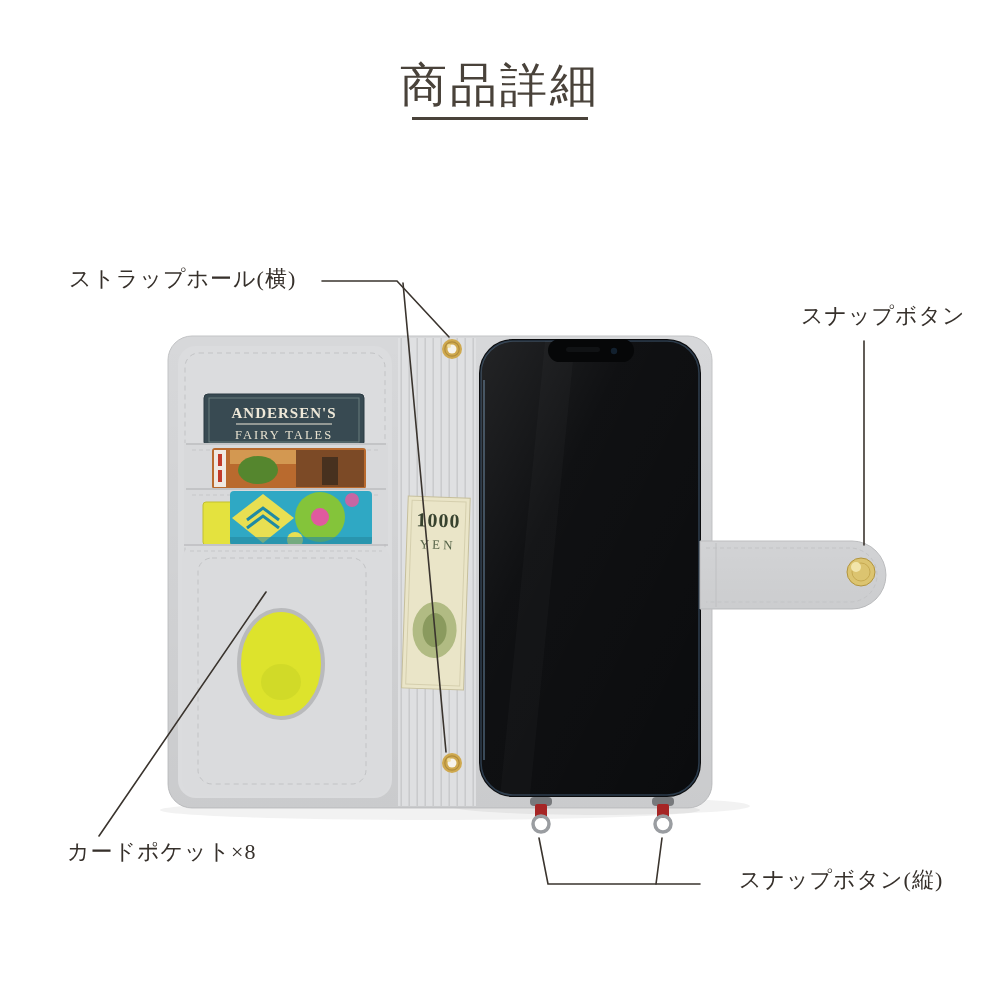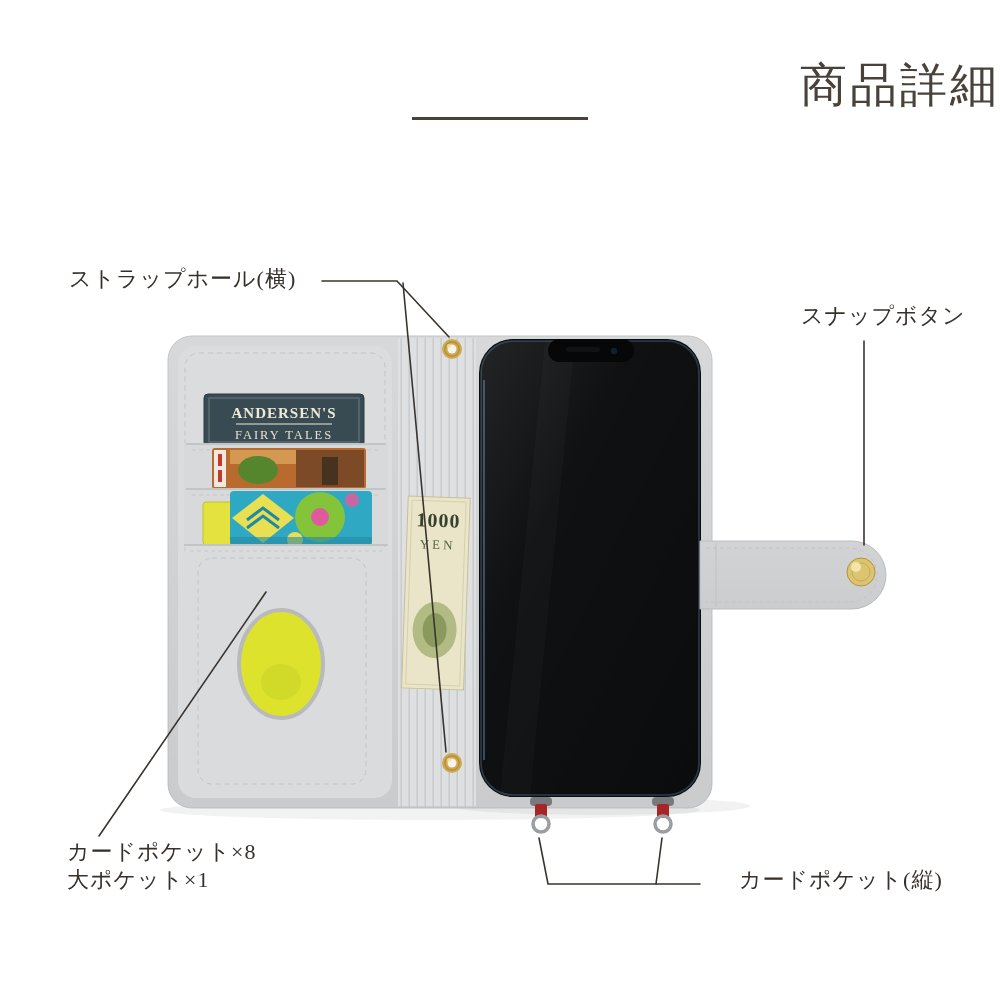--- a/index.html
+++ b/index.html
@@ -7,21 +7,21 @@
   body {
     background:#ffffff;
     font-family:"Liberation Serif","DejaVu Serif",serif;
     color:#36302a;
     position:relative;
     overflow:hidden;
   }
   .stage { position:absolute; inset:0; width:1000px; height:1000px; }
   .page-title {
     position:absolute; top:54px; left:0; width:1000px;
-    text-align:right; font-size:47px; font-weight:500;
+    text-align:center; font-size:47px; font-weight:500;
     color:#49423a; letter-spacing:3px;
   }
   .title-underline {
     position:absolute; top:117px; left:412px;
     width:176px; height:3px; background:#49423a;
   }
   .anno {
     position:absolute; font-size:22px; color:#36302b;
     letter-spacing:1px; white-space:nowrap; line-height:1.25;margin-left:37px;
   }
@@ -193,17 +193,16 @@
       <path d="M99,836 L266,592"></path>
       <path d="M700,884 H548 L539,838"></path>
       <path d="M656,884 L662,838"></path>
     </g>
   </svg>
 
   <div class="anno" id="anno-strap-h">ストラップホール(横)</div>
   <div class="anno" id="anno-snap">スナップボタン</div>
   <div class="anno" id="anno-pockets">
     <span class="line">カードポケット×8</span>
-    <span class="line">大ポケット×1</span>
   </div>
-  <div class="anno" id="anno-strap-v">カードポケット(縦)</div>
+  <div class="anno" id="anno-strap-v">スナップボタン(縦)</div>
 
 </div>
 
 </body></html>

